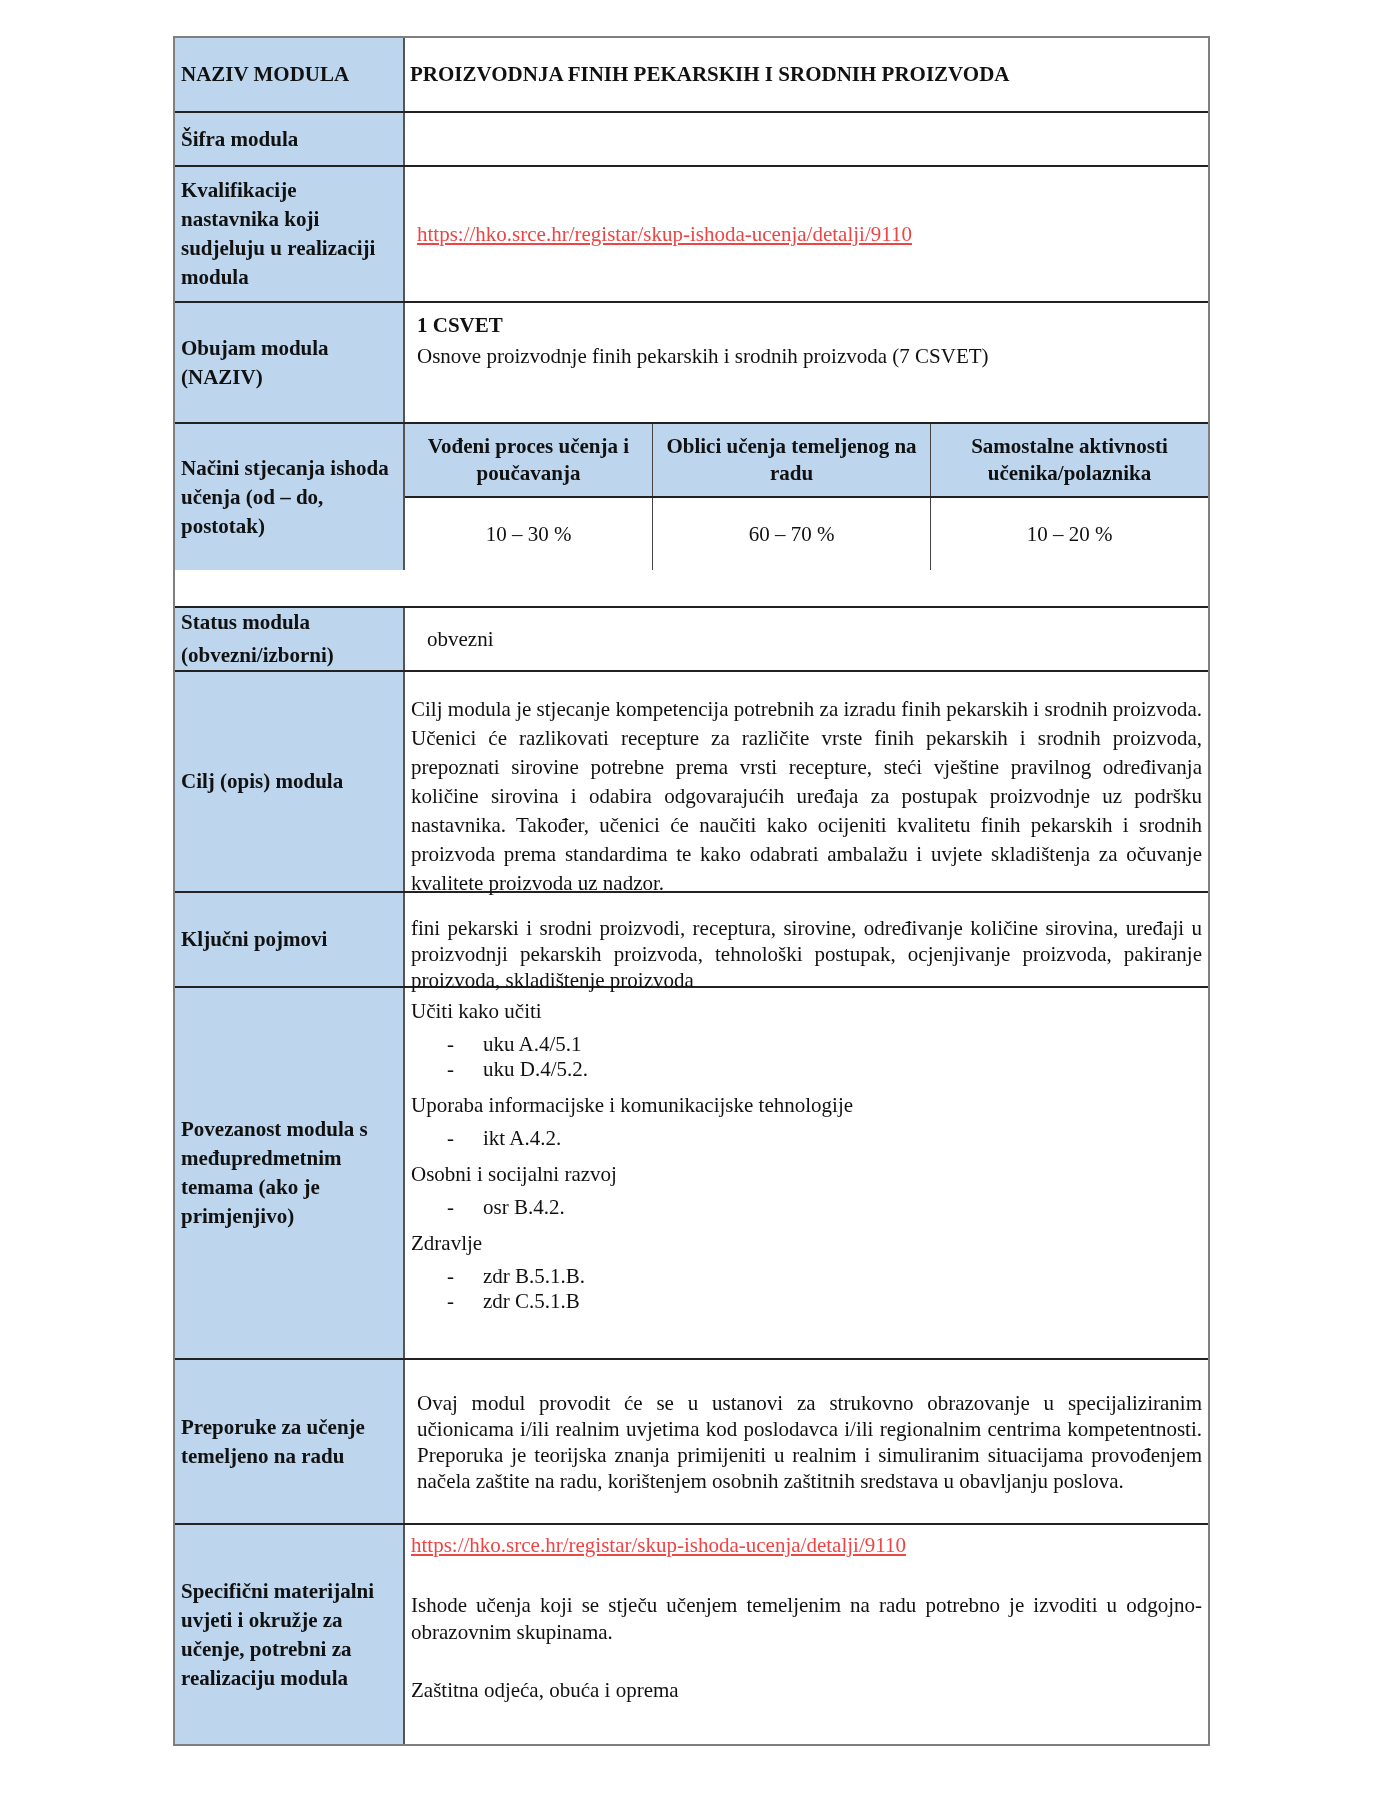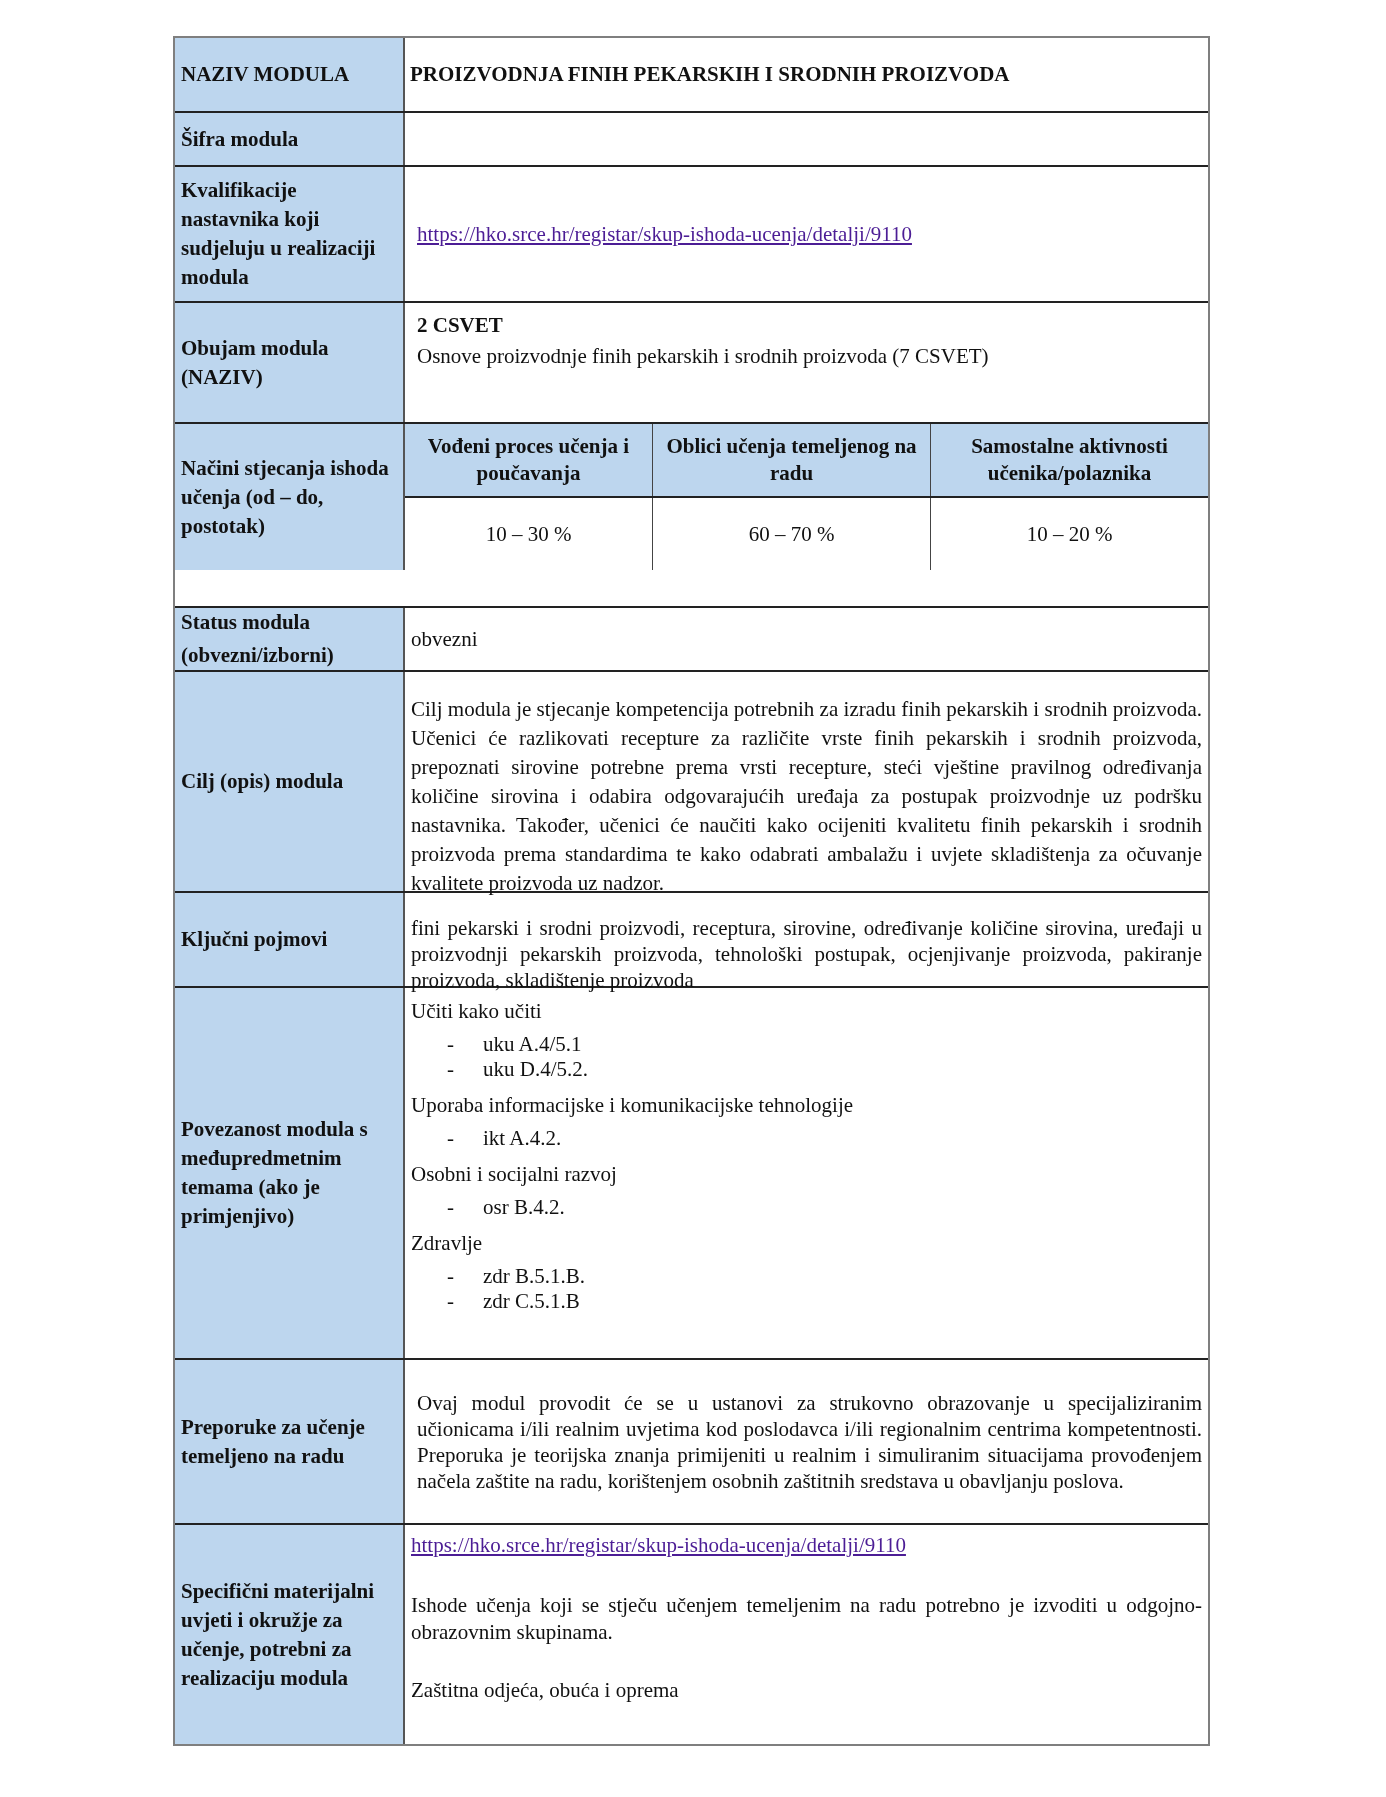--- a/index.html
+++ b/index.html
@@ -4,21 +4,21 @@
 <style>
   html, body { margin: 0; padding: 0; background: #ffffff; }
   body { width: 1386px; height: 1797px; position: relative; font-family: "Liberation Serif", serif; color: #111; }
   .tbl { position: absolute; left: 173px; top: 36px; width: 1037px; border: 2px solid #7f7f7f; box-sizing: border-box; }
   .row { display: flex; border-top: 2px solid #222; box-sizing: border-box; }
   .row:first-child { border-top: none; justify-content: flex-end; }
   .lab { width: 230px; flex: none; background: #bdd6ee; border-right: 2px solid #555; box-sizing: border-box;
          display: flex; align-items: center; padding: 0 6px; font-weight: bold; font-size: 21px; line-height: 29px; }
   .val { flex: 1; box-sizing: border-box; font-size: 21px; line-height: 29px; display: flex; flex-direction: column; justify-content: center; padding: 0 6px 0 12px; }
   .bold { font-weight: bold; }
-  a.link { color: #4c1d95; text-decoration: underline; text-align: right; }
+  a.link { color: #ef4444; text-decoration: underline; text-align: right; }
   .just { text-align: justify; }
   .r1 { height: 73px; }
   .r2 { height: 54px; text-align: center; }
   .r3 { height: 136px; }
   .r4 { height: 121px; }
   .r5 { height: 148px; }
   .r6 { height: 64px; margin-top: 36px; }
   .r7 { height: 221px; }
   .r8 { height: 95px; }
   .r9 { height: 372px; }
@@ -59,21 +59,21 @@
   <div class="row r3">
     <div class="lab">Kvalifikacije nastavnika koji sudjeluju u realizaciji modula</div>
     <div class="val">
       <div><a class="link" href="#">https://hko.srce.hr/registar/skup-ishoda-ucenja/detalji/9110</a></div>
     </div>
   </div>
 
   <div class="row r4">
     <div class="lab">Obujam modula (NAZIV)</div>
     <div class="val">
-      <div class="bold">2 CSVET</div>
+      <div class="bold">1 CSVET</div>
       <div style="margin-top:2px">Osnove proizvodnje finih pekarskih i srodnih proizvoda (7 CSVET)</div>
     </div>
   </div>
 
   <div class="row r5">
     <div class="lab">Načini stjecanja ishoda učenja (od – do, postotak)</div>
     <div class="sub">
       <div class="subrow subhead">
         <div class="sc c1">Vođeni proces učenja i poučavanja</div>
         <div class="sc c2">Oblici učenja temeljenog na radu</div>
@@ -82,21 +82,21 @@
       <div class="subrow">
         <div class="sc c1">10 – 30 %</div>
         <div class="sc c2">60 – 70 %</div>
         <div class="sc c3">10 – 20 %</div>
       </div>
     </div>
   </div>
 
   <div class="row r6">
     <div class="lab" style="line-height:33px">Status modula (obvezni/izborni)</div>
-    <div class="val" style="padding-left:6px">obvezni</div>
+    <div class="val" style="padding-left:22px">obvezni</div>
   </div>
 
   <div class="row r7">
     <div class="lab">Cilj (opis) modula</div>
     <div class="val just">
       <div class="just">Cilj modula je stjecanje kompetencija potrebnih za izradu finih pekarskih i srodnih proizvoda. Učenici će razlikovati recepture za različite vrste finih pekarskih i srodnih proizvoda, prepoznati sirovine potrebne prema vrsti recepture, steći vještine pravilnog određivanja količine sirovina i odabira odgovarajućih uređaja za postupak proizvodnje uz podršku nastavnika. Također, učenici će naučiti kako ocijeniti kvalitetu finih pekarskih i srodnih proizvoda prema standardima te kako odabrati ambalažu i uvjete skladištenja za očuvanje kvalitete proizvoda uz nadzor.</div>
     </div>
   </div>
 
   <div class="row r8">

